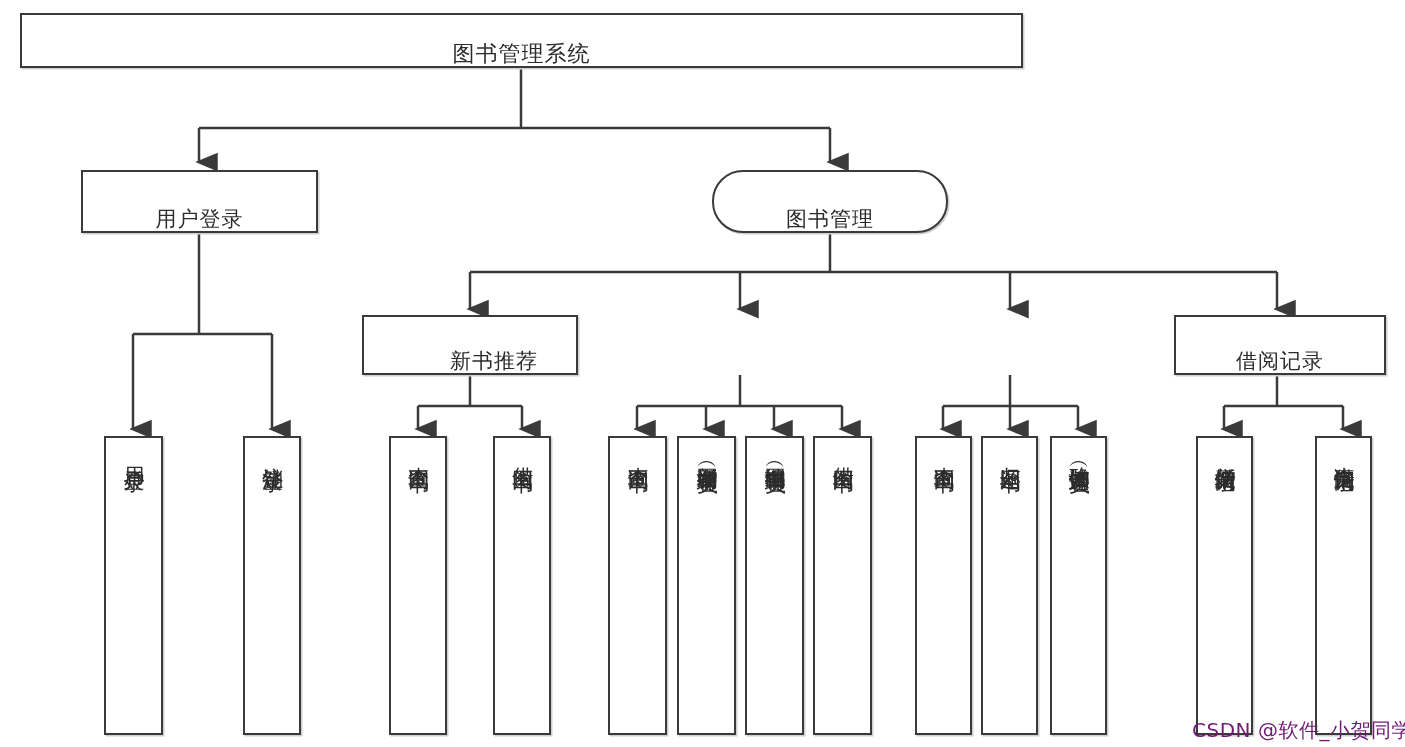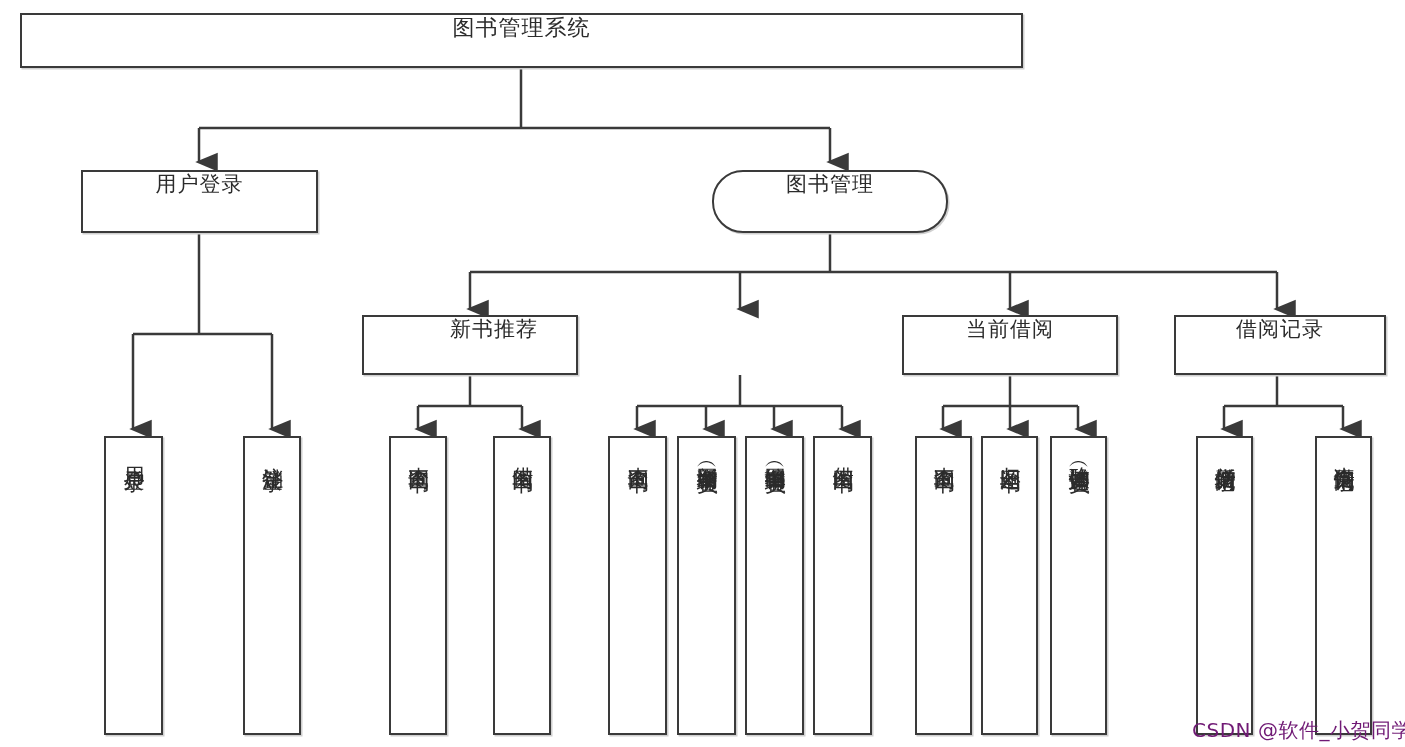--- a/index.html
+++ b/index.html
@@ -27,21 +27,21 @@
     height: 747px;
     pointer-events: none;
   }
   .node {
     position: absolute;
     box-sizing: border-box;
     background: #ffffff;
     border: 2.5px solid #3a3a3a;
     box-shadow: 1.5px 1.5px 0 0 #d0d0d0;
     display: flex;
-    align-items: flex-start;
+    align-items: flex-end;
     justify-content: center;
     z-index: 3;
   }
   .node .label {
     font-size: 21px;
     line-height: 1.15;
     letter-spacing: 1px;
     color: #2b2b2b;
     white-space: nowrap;
     text-align: center;
@@ -134,23 +134,20 @@
   <div class="node" style="left:81px; top:170px; width:237px; height:63px;">
     <span class="label">用户登录</span>
   </div>
   <div class="node" style="left:712px; top:170px; width:236px; height:63px;border-radius:31px;">
     <span class="label">图书管理</span>
   </div>
 
   <div class="node" style="left:362px; top:315px; width:216px; height:60px;padding-left:48px;">
     <span class="label">新书推荐</span>
   </div>
-  <div class="node" style="left:902px; top:315px; width:216px; height:60px;">
-    <span class="label">当前借阅</span>
-  </div>
   <div class="node" style="left:1174px; top:315px; width:212px; height:60px;">
     <span class="label">借阅记录</span>
   </div>
 
   <div class="node leaf" style="left:104px; top:436px; width:59px; height:299px;">
     <span class="label">用户登录</span>
   </div>
   <div class="node leaf" style="left:243px; top:436px; width:58px; height:299px;">
     <span class="label">注销登录</span>
   </div>

